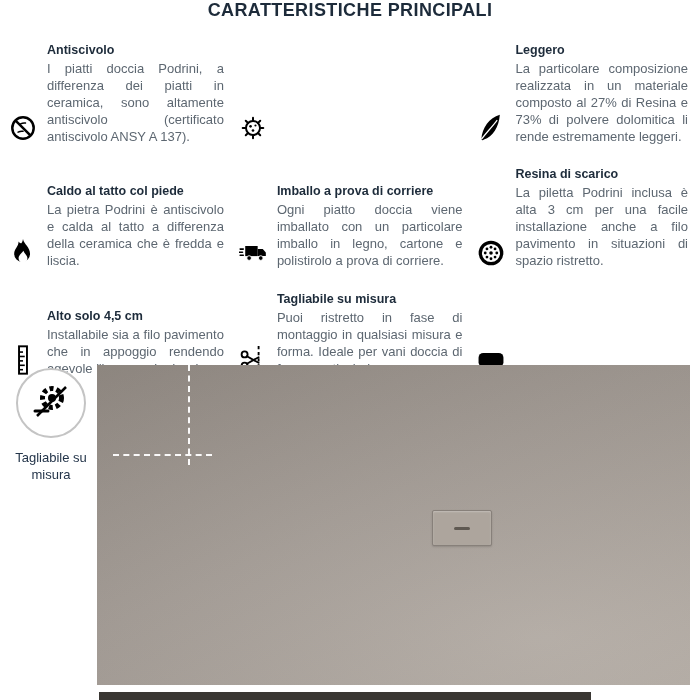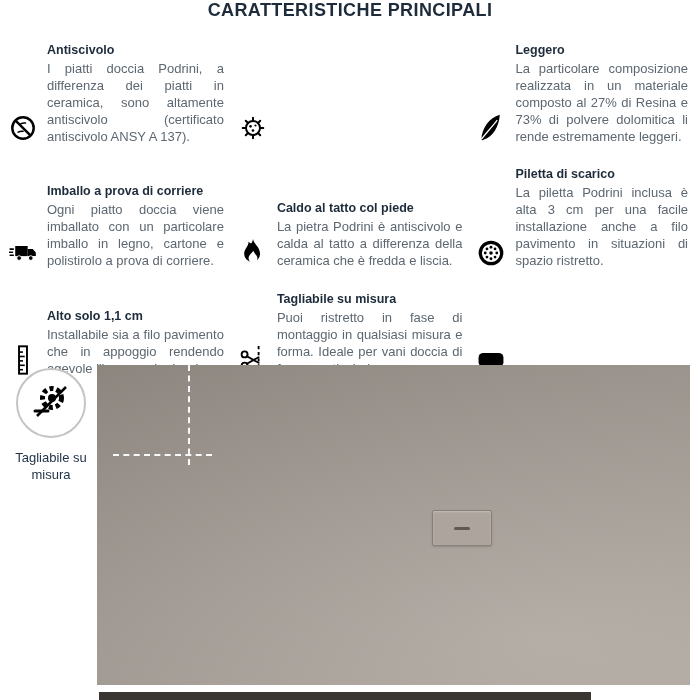--- a/index.html
+++ b/index.html
@@ -111,48 +111,48 @@
       </svg>
     </span>
     <div class="fbody">
       <h3>Leggero</h3>
       <p>La particolare composizione realizzata in un materiale composto al 27% di Resina e 73% di polvere dolomitica li rende estremamente leggeri.</p>
     </div>
   </div>
 
   <div class="feature">
     <span class="ficon">
+      <svg viewBox="0 0 28 34">
+        <path d="M14 1 C15 7 22 10 22 18 A9 9 0 0 1 4 18 C4 12 9 10 9 4 C11 7 13 7 14 1 Z" fill="#000"></path>
+        <path d="M14 28 C17 28 19 26 19 23 C19 19.5 15.5 18 14.5 14.5 C12 18 9 19.5 9 23 C9 26 11 28 14 28 Z" fill="#fff"></path>
+      </svg>
+    </span>
+    <div class="fbody">
+      <h3>Caldo al tatto col piede</h3>
+      <p>La pietra Podrini è antiscivolo e calda al tatto a differenza della ceramica che è fredda e liscia.</p>
+    </div>
+  </div>
+
+  <div class="feature">
+    <span class="ficon">
       <svg viewBox="0 0 36 26">
         <g stroke="#000" stroke-width="2" stroke-linecap="round">
           <line x1="1.5" y1="8" x2="5.5" y2="8"></line>
           <line x1="0.5" y1="12" x2="4.5" y2="12"></line>
           <line x1="1.5" y1="16" x2="5.5" y2="16"></line>
         </g>
         <rect x="8" y="4" width="16" height="13" fill="#000"></rect>
         <path d="M24 8 h6.5 l4 4.5 V17 H24 Z" fill="#000"></path>
         <circle cx="13" cy="19.5" r="3" fill="#000" stroke="#fff" stroke-width="1.2"></circle>
         <circle cx="28" cy="19.5" r="3" fill="#000" stroke="#fff" stroke-width="1.2"></circle>
       </svg>
     </span>
     <div class="fbody">
       <h3>Imballo a prova di corriere</h3>
       <p>Ogni piatto doccia viene imballato con un particolare imballo in legno, cartone e polistirolo a prova di corriere.</p>
-    </div>
-  </div>
-
-  <div class="feature">
-    <span class="ficon">
-      <svg viewBox="0 0 28 34">
-        <path d="M14 1 C15 7 22 10 22 18 A9 9 0 0 1 4 18 C4 12 9 10 9 4 C11 7 13 7 14 1 Z" fill="#000"></path>
-        <path d="M14 28 C17 28 19 26 19 23 C19 19.5 15.5 18 14.5 14.5 C12 18 9 19.5 9 23 C9 26 11 28 14 28 Z" fill="#fff"></path>
-      </svg>
-    </span>
-    <div class="fbody">
-      <h3>Caldo al tatto col piede</h3>
-      <p>La pietra Podrini è antiscivolo e calda al tatto a differenza della ceramica che è fredda e liscia.</p>
     </div>
   </div>
 
   <div class="feature">
     <span class="ficon">
       <svg viewBox="0 0 34 34">
         <circle cx="17" cy="17" r="13" fill="none" stroke="#000" stroke-width="4"></circle>
         <circle cx="17" cy="17" r="2.2" fill="#000"></circle>
         <g fill="#000">
           <circle cx="24" cy="17" r="1.7"></circle>
@@ -160,40 +160,40 @@
           <circle cx="17" cy="24" r="1.7"></circle>
             <circle cx="12.1" cy="21.9" r="1.7"></circle>
           <circle cx="10" cy="17" r="1.7"></circle>
             <circle cx="12.1" cy="12.1" r="1.7"></circle>
           <circle cx="17" cy="10" r="1.7"></circle>
             <circle cx="21.9" cy="12.1" r="1.7"></circle>
         </g>
       </svg>
     </span>
     <div class="fbody">
-      <h3>Piletta di scarico</h3>
+      <h3>Resina di scarico</h3>
       <p>La piletta Podrini inclusa è alta 3 cm per una facile installazione anche a filo pavimento in situazioni di spazio ristretto.</p>
     </div>
   </div>
 
   <div class="feature">
     <span class="ficon">
       <svg viewBox="0 0 18 34">
         <rect x="4.5" y="1.5" width="9" height="31" fill="none" stroke="#000" stroke-width="2.2"></rect>
         <g stroke="#000" stroke-width="1.8">
           <line x1="4.5" y1="8" x2="9" y2="8"></line>
           <line x1="4.5" y1="13" x2="11" y2="13"></line>
           <line x1="4.5" y1="18" x2="9" y2="18"></line>
           <line x1="4.5" y1="23" x2="11" y2="23"></line>
           <line x1="4.5" y1="28" x2="9" y2="28"></line>
         </g>
       </svg>
     </span>
     <div class="fbody">
-      <h3>Alto solo 1,1 cm</h3>
+      <h3>Alto solo 4,5 cm</h3>
       <p>Installabile sia a filo pavimento che in appoggio rendendo agevole l'ingresso in doccia.</p>
     </div>
   </div>
 
   <div class="feature">
     <span class="ficon">
       <svg viewBox="0 0 30 32">
         <line x1="21" y1="1" x2="21" y2="31" stroke="#000" stroke-width="2" stroke-dasharray="3.5 3"></line>
         <circle cx="6" cy="10" r="3.2" fill="none" stroke="#000" stroke-width="2"></circle>
         <circle cx="6" cy="22" r="3.2" fill="none" stroke="#000" stroke-width="2"></circle>

